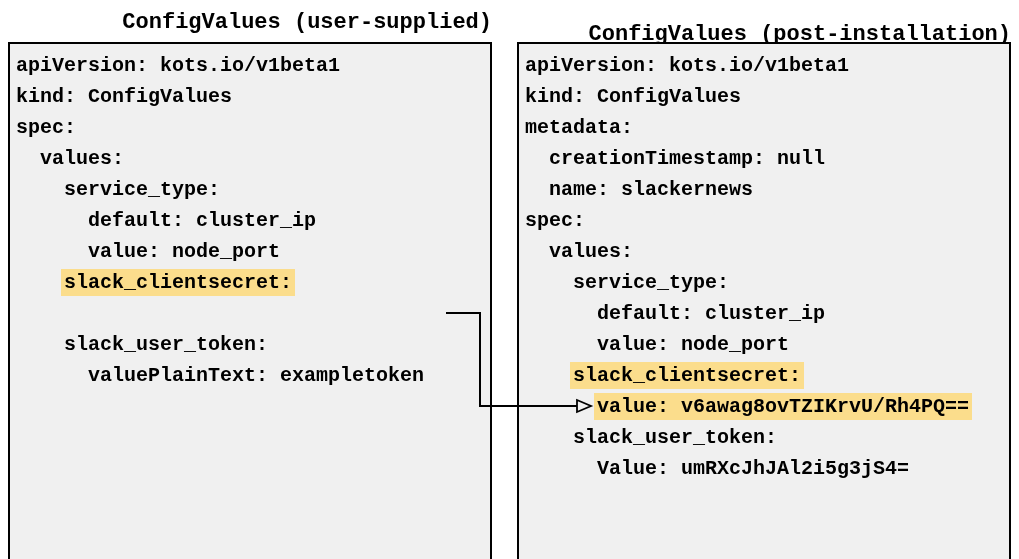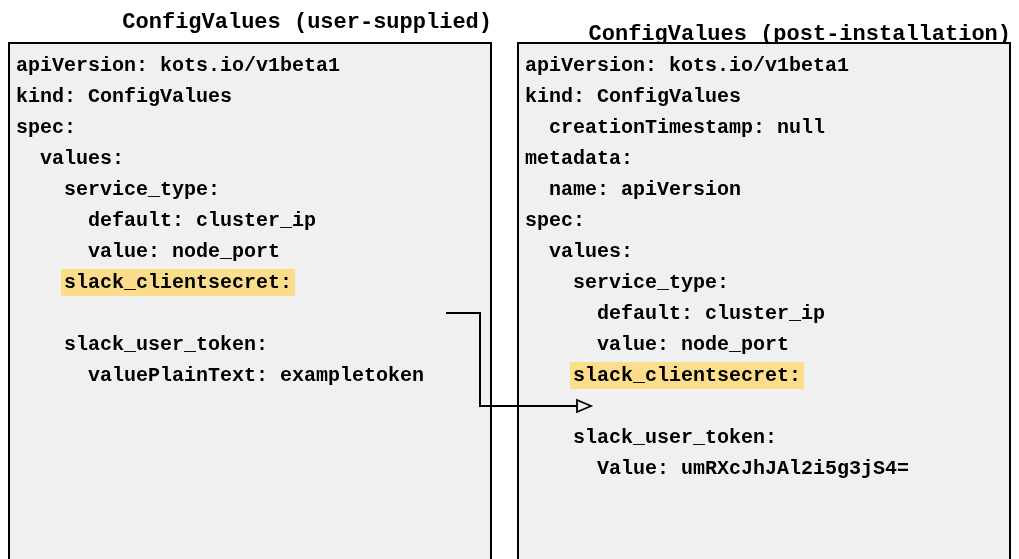--- a/index.html
+++ b/index.html
@@ -72,30 +72,30 @@
     <div class="line"><span>      </span><span>value: node_port</span></div>
     <div class="line"><span>    </span><span class="hl">slack_clientsecret:</span></div>
     <div class="line"><span>      </span></div>
     <div class="line"><span>    </span><span>slack_user_token:</span></div>
     <div class="line"><span>      </span><span>valuePlainText: exampletoken</span></div>
   </div>
 
 <div class="panel" id="right-panel">
     <div class="line"><span></span><span>apiVersion: kots.io/v1beta1</span></div>
     <div class="line"><span></span><span>kind: ConfigValues</span></div>
+    <div class="line"><span></span><span>metadata:</span></div>
     <div class="line"><span>  </span><span>creationTimestamp: null</span></div>
-    <div class="line"><span></span><span>metadata:</span></div>
-    <div class="line"><span>  </span><span>name: apiVersion</span></div>
+    <div class="line"><span>  </span><span>name: slackernews</span></div>
     <div class="line"><span></span><span>spec:</span></div>
     <div class="line"><span>  </span><span>values:</span></div>
     <div class="line"><span>    </span><span>service_type:</span></div>
     <div class="line"><span>      </span><span>default: cluster_ip</span></div>
     <div class="line"><span>      </span><span>value: node_port</span></div>
     <div class="line"><span>    </span><span class="hl">slack_clientsecret:</span></div>
-    <div class="line"><span>      </span></div>
+    <div class="line"><span>      </span><span class="hl">value: v6awag8ovTZIKrvU/Rh4PQ==</span></div>
     <div class="line"><span>    </span><span>slack_user_token:</span></div>
     <div class="line"><span>      </span><span>Value: umRXcJhJAl2i5g3jS4=</span></div>
   </div>
 
 <svg id="arrow-overlay" viewBox="0 0 1019 559" xmlns="http://www.w3.org/2000/svg">
   <path d="M446,313 H480 V406 H577" fill="none" stroke="#000000" stroke-width="2"></path>
   <polygon points="577,400 591,406 577,412" fill="#f0f0f0" stroke="#000000" stroke-width="1.8"></polygon>
 </svg>
 
 </body></html>

